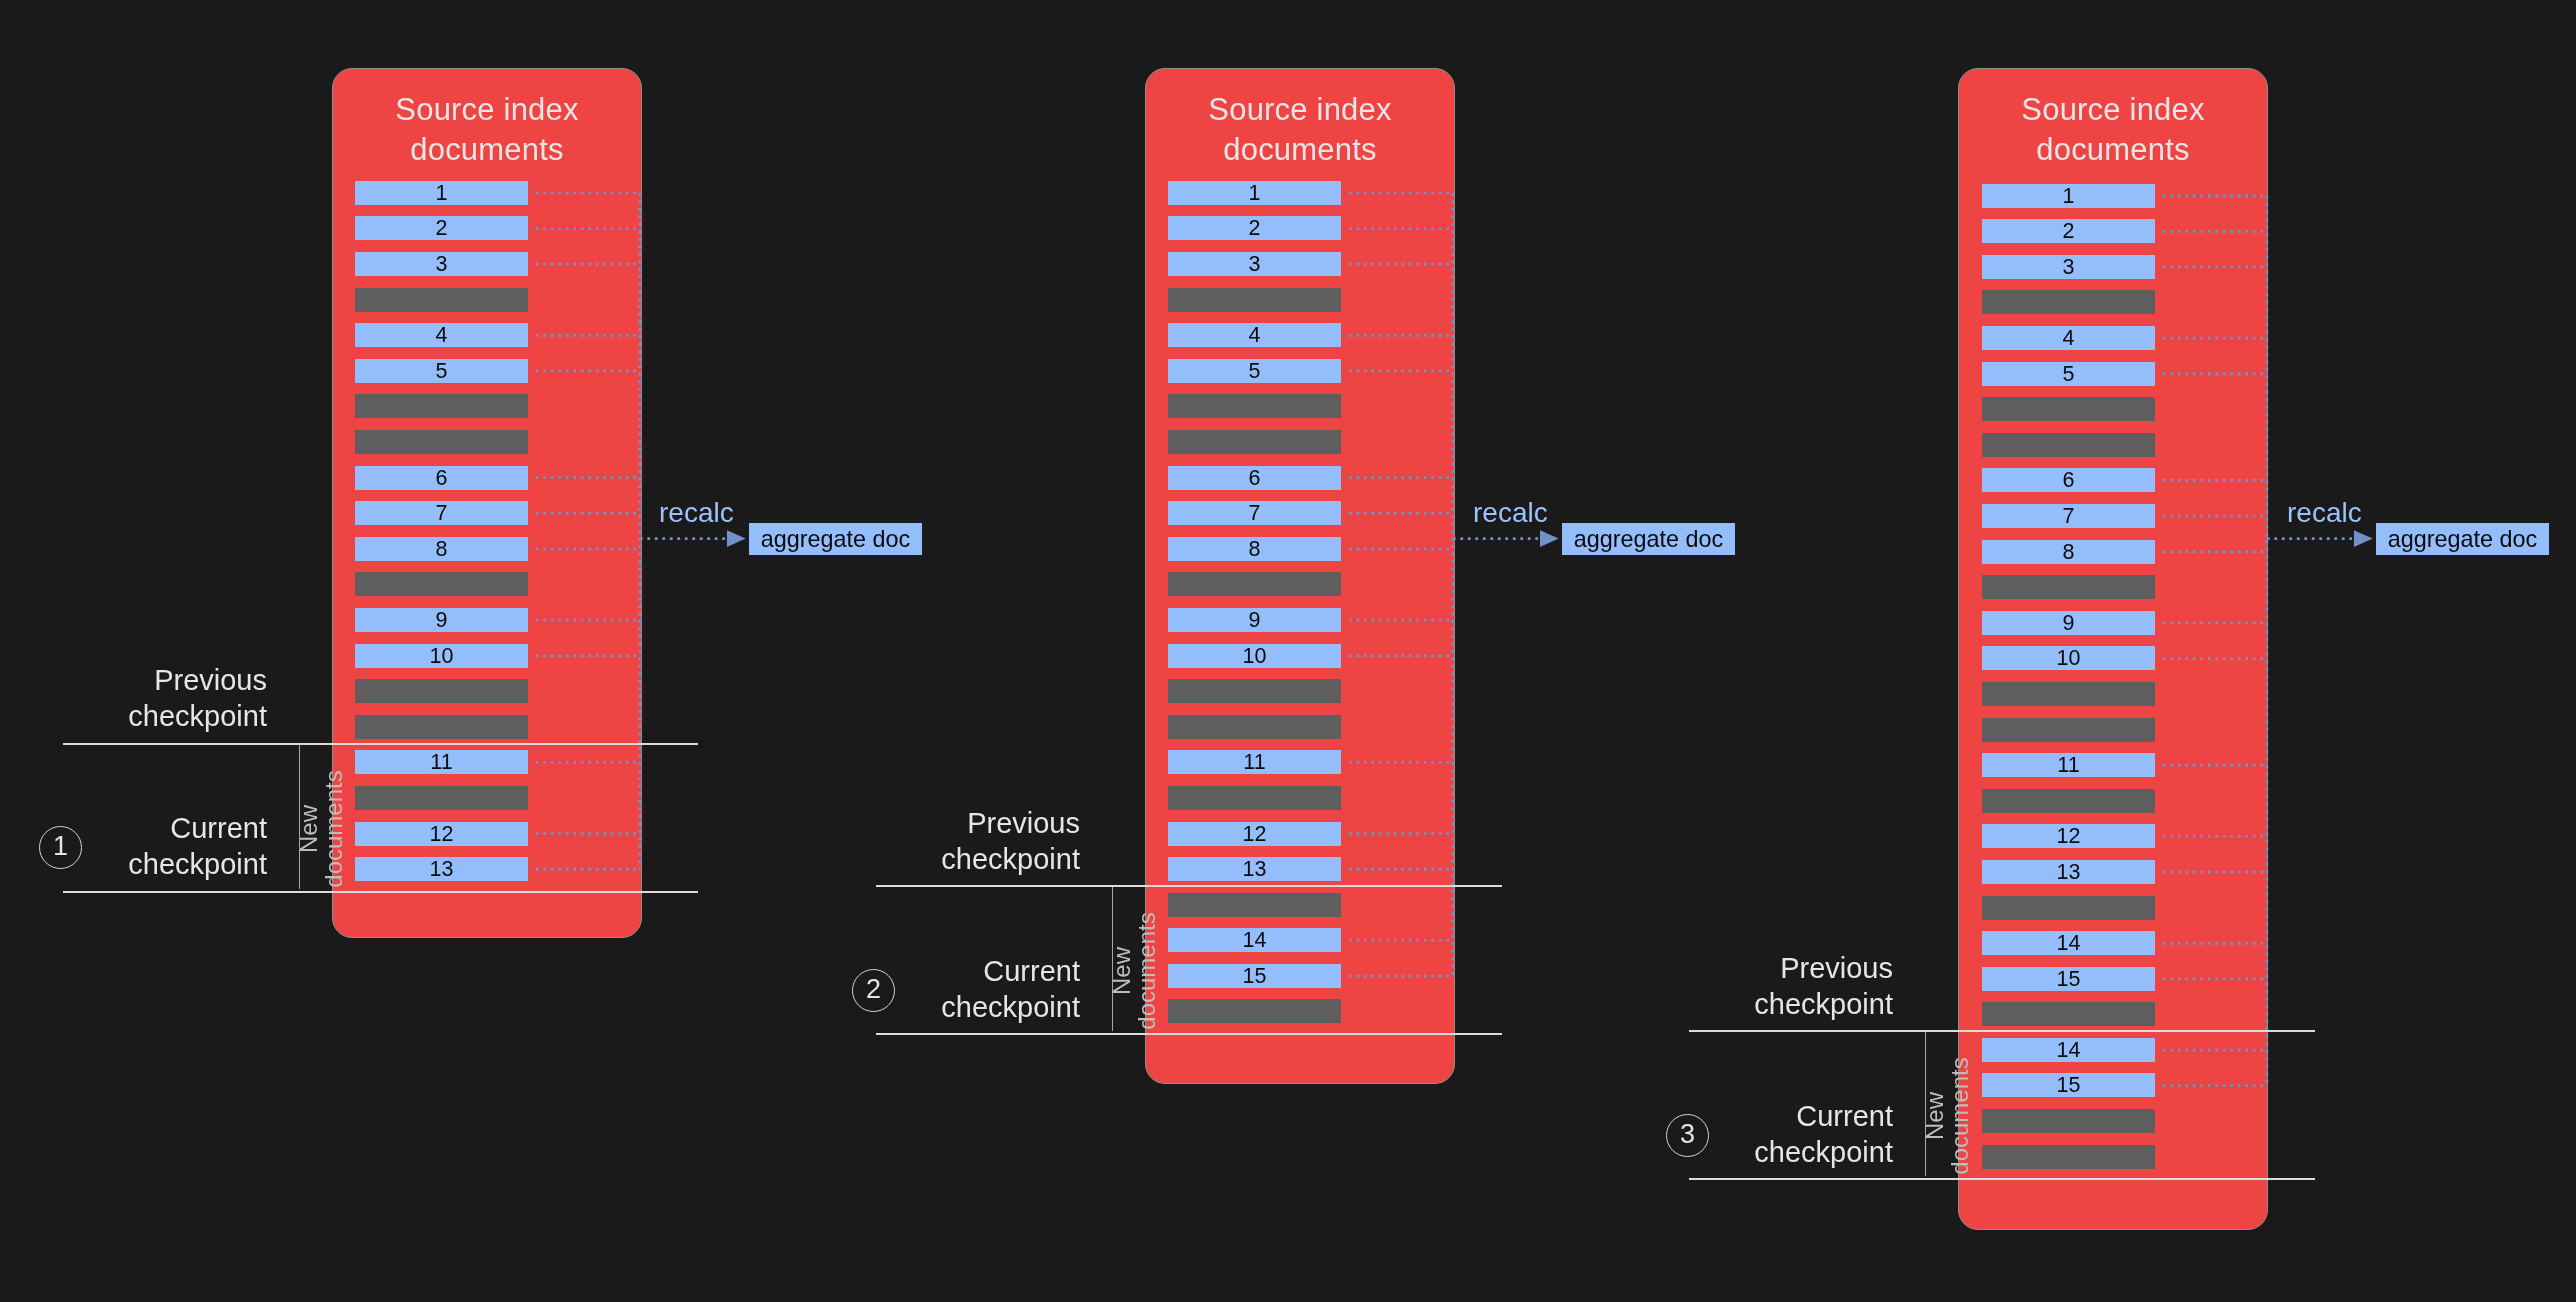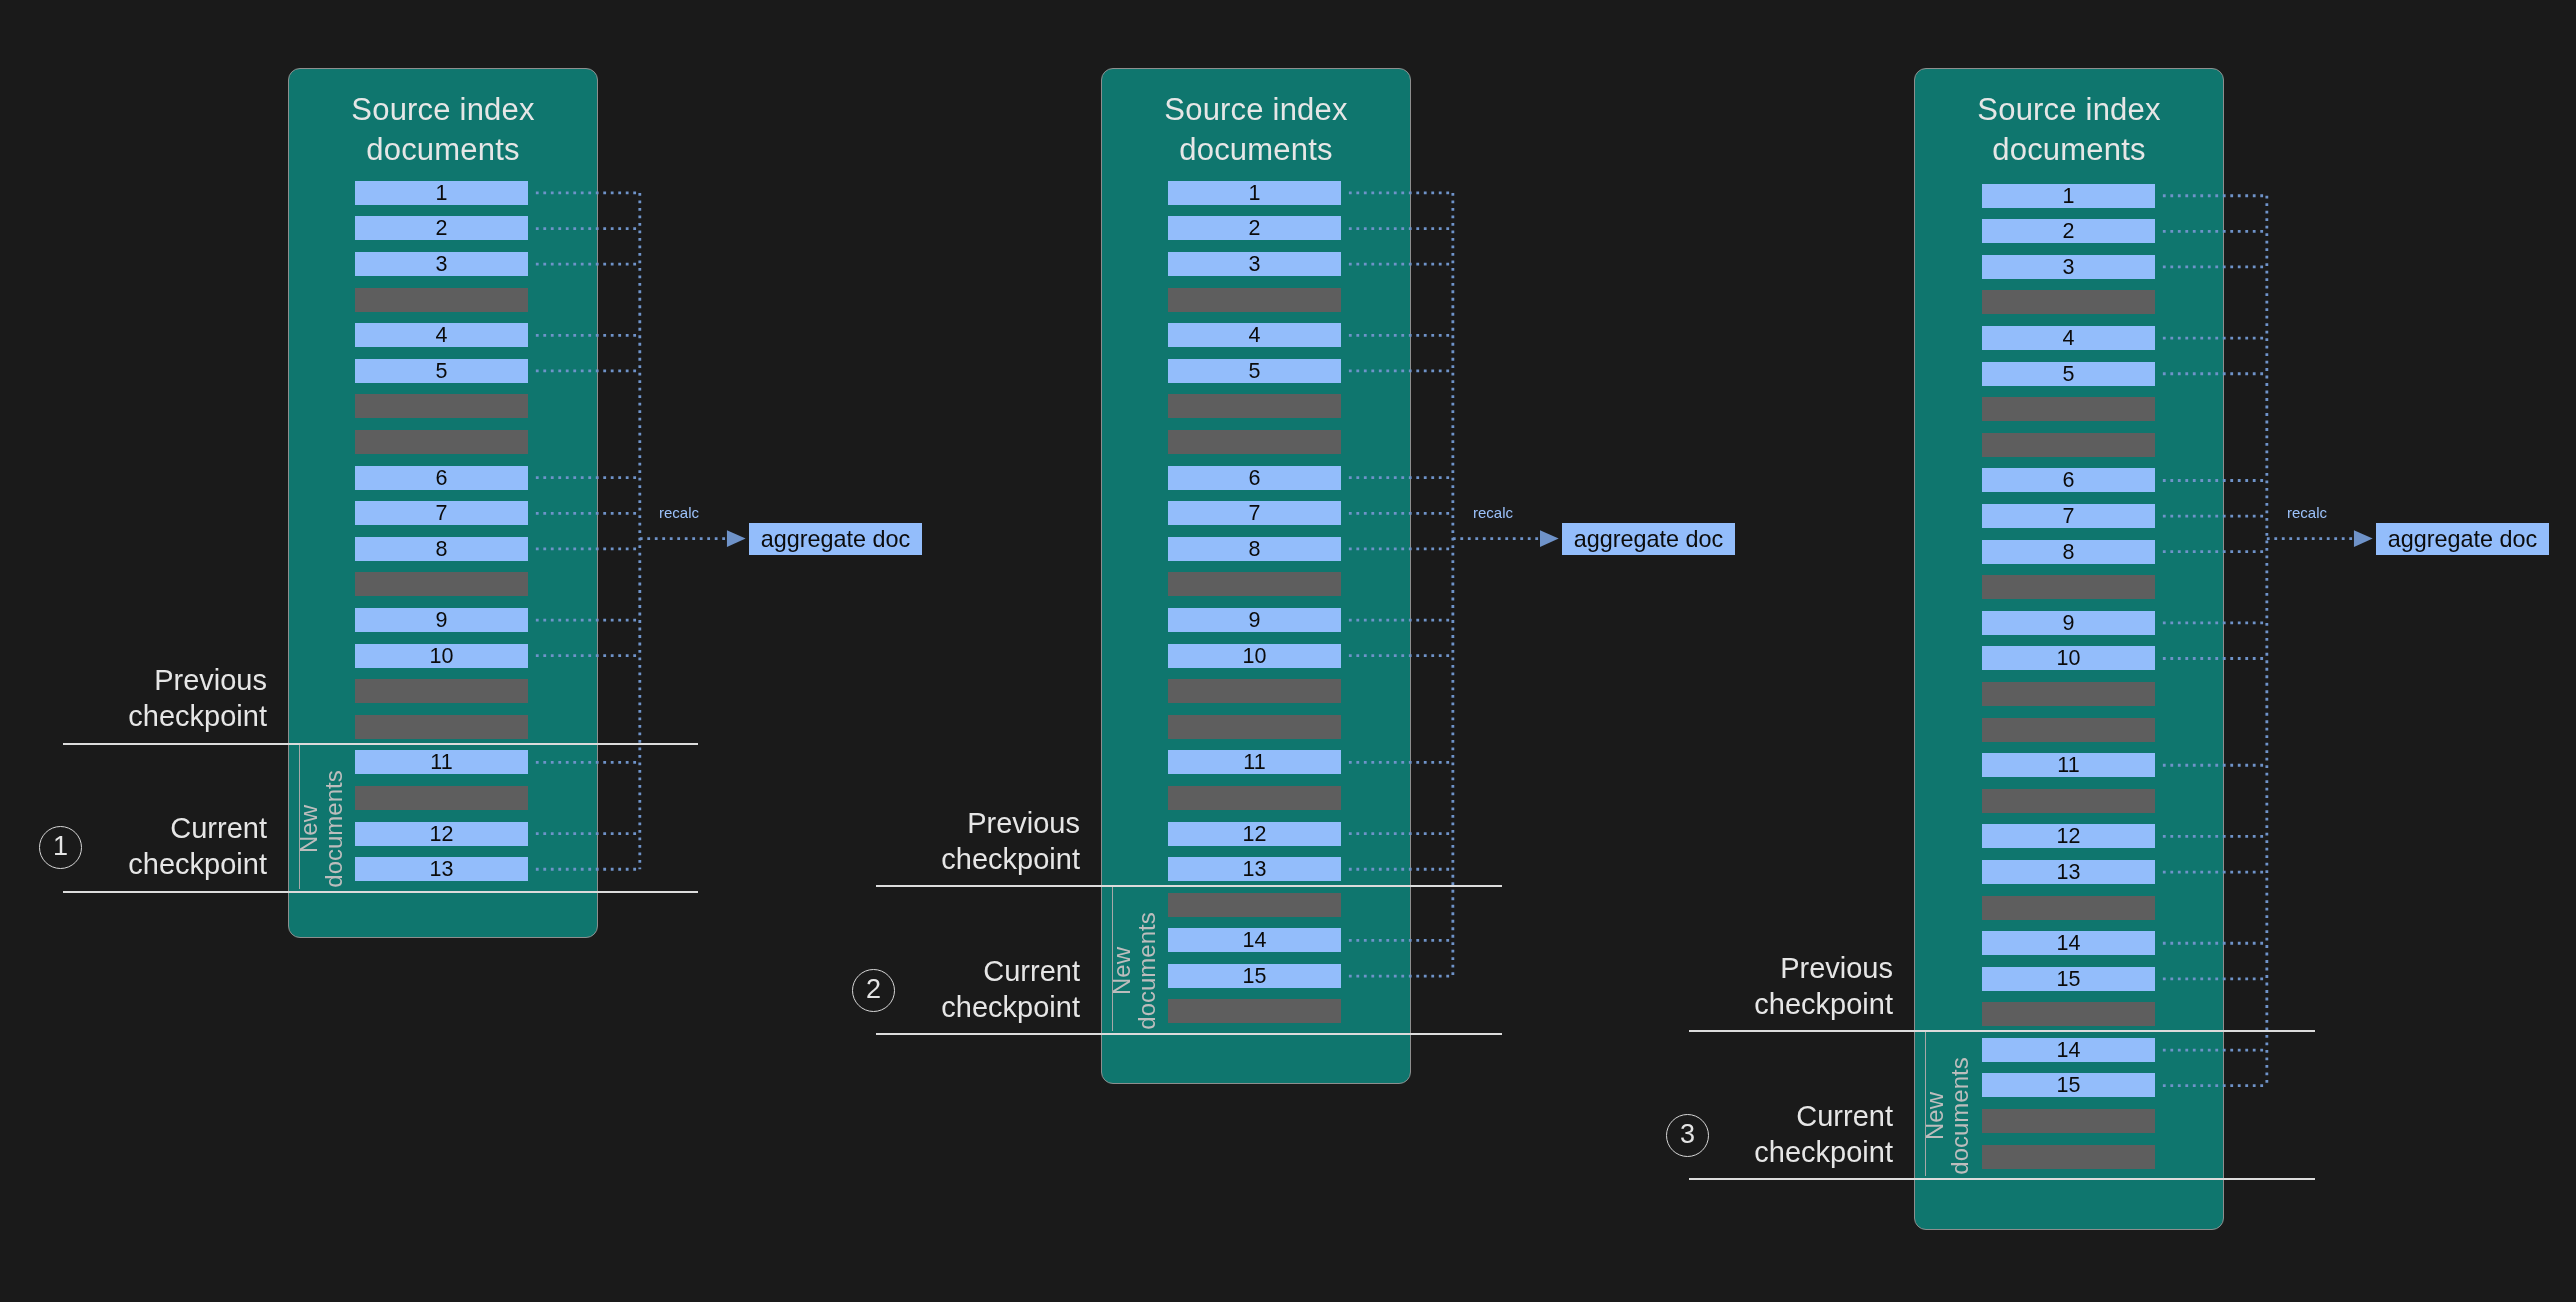--- a/index.html
+++ b/index.html
@@ -15,24 +15,25 @@
   #stage {
     position: relative;
     width: 2576px;
     height: 1302px;
     background: #1a1a1a;
   }
 
   
   .panel {
     position: absolute;
-    background: #0f766e;
+    background: #ef4444;
     border: 1.9px solid #8e8e8e;
-    border-radius: 12px;
+    border-radius: 20px;
     box-sizing: border-box;
+    margin-left: 44px;
   }
   .panel-title {
     position: absolute;
     left: 0; right: 0;
     top: 20.6px;
     text-align: center;
     font-size: 31px;
     line-height: 40px;
     color: #e6e6e6;
     white-space: pre-line;
@@ -100,21 +101,21 @@
     text-align: center;
   }
 
   
   .wires { position: absolute; left: 0; top: 0; }
 
   
   .recalc-label {
     position: absolute;
     color: #9cc2fb;
-    font-size: 15px;
+    font-size: 28px;
     line-height: 26px;
     white-space: nowrap;
   }
   .aggdoc {
     position: absolute;
     background: #93bdfb;
     color: #0b0b0b;
     font-size: 23.4px;
     line-height: 32px;
     height: 32px;

